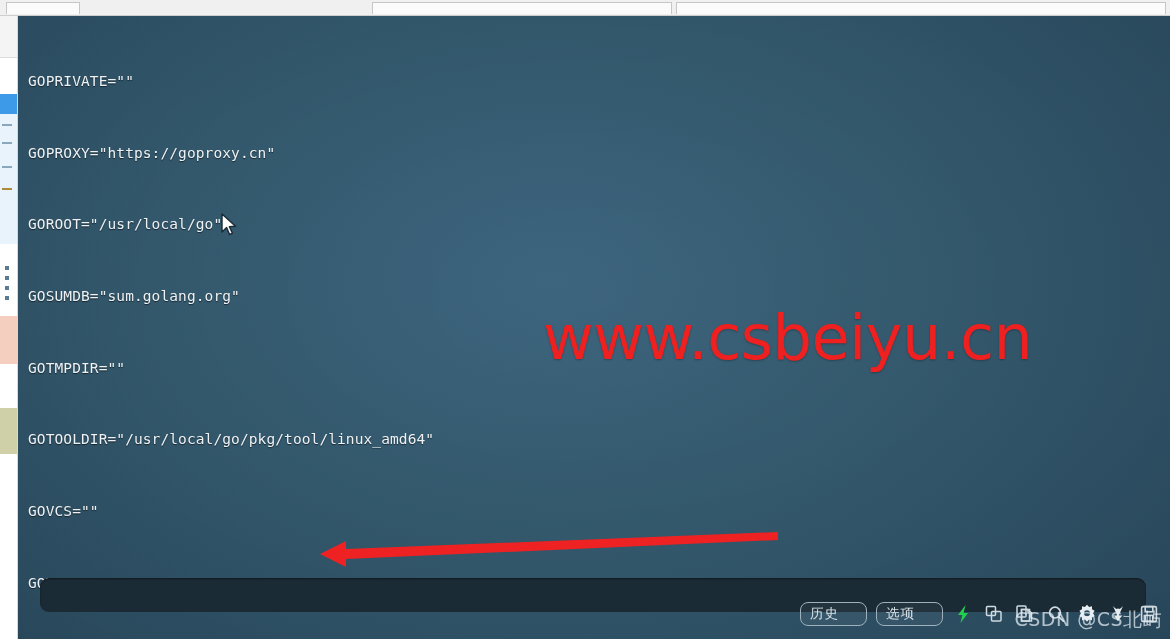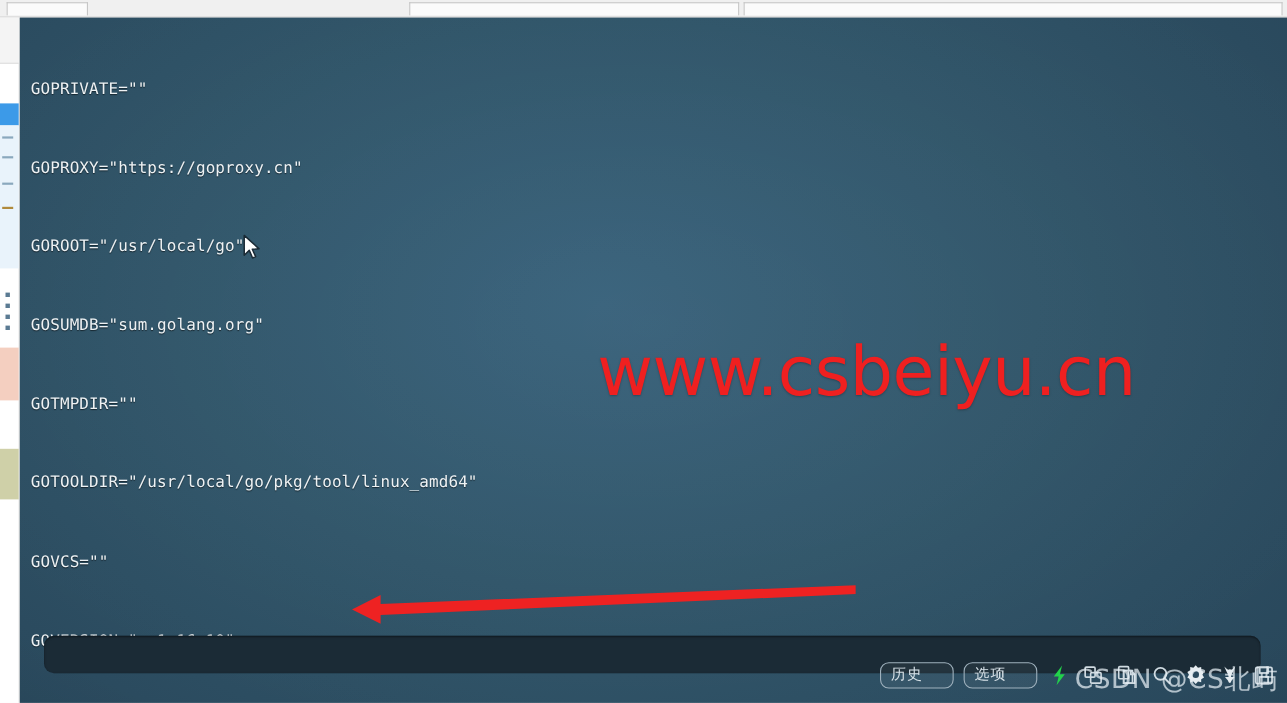--- a/index.html
+++ b/index.html
@@ -116,21 +116,21 @@
     letter-spacing:1px;
     white-space:nowrap;
   }
   .tb-icon { width:20px; height:20px; display:block; }
   .tb-icon-wrap { display:flex; align-items:center; justify-content:center; width:22px; height:22px; }
 
   
   .watermark-csdn {
     position:absolute; right:8px; bottom:6px;
     font-family:"DejaVu Sans", sans-serif;
-    font-size:24px;
+    font-size:19px;
     color:rgba(232,240,245,0.72);
     letter-spacing:0.5px;
     z-index:9; pointer-events:none;
     white-space:nowrap;
   }
 </style>
 </head>
 <body>
 
 <div id="root">

